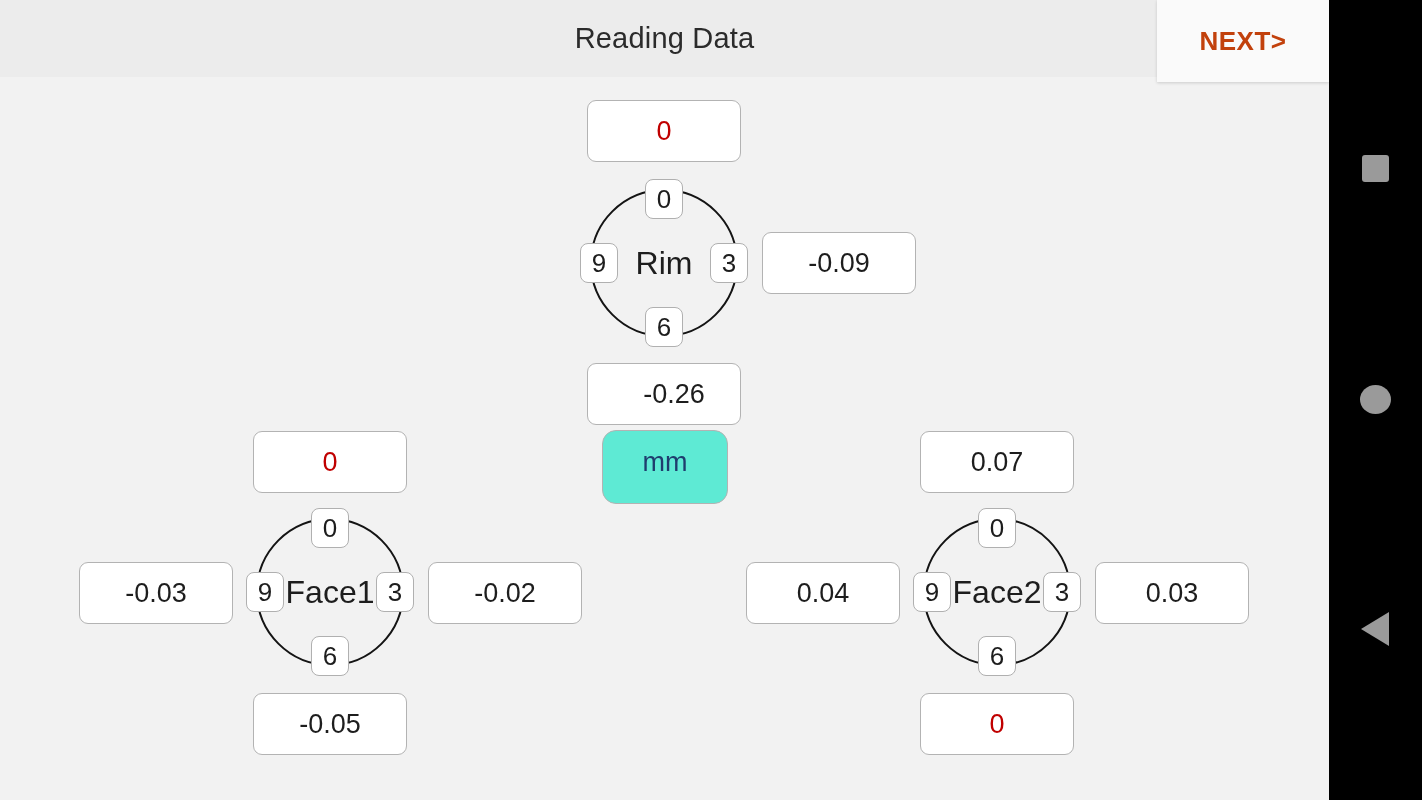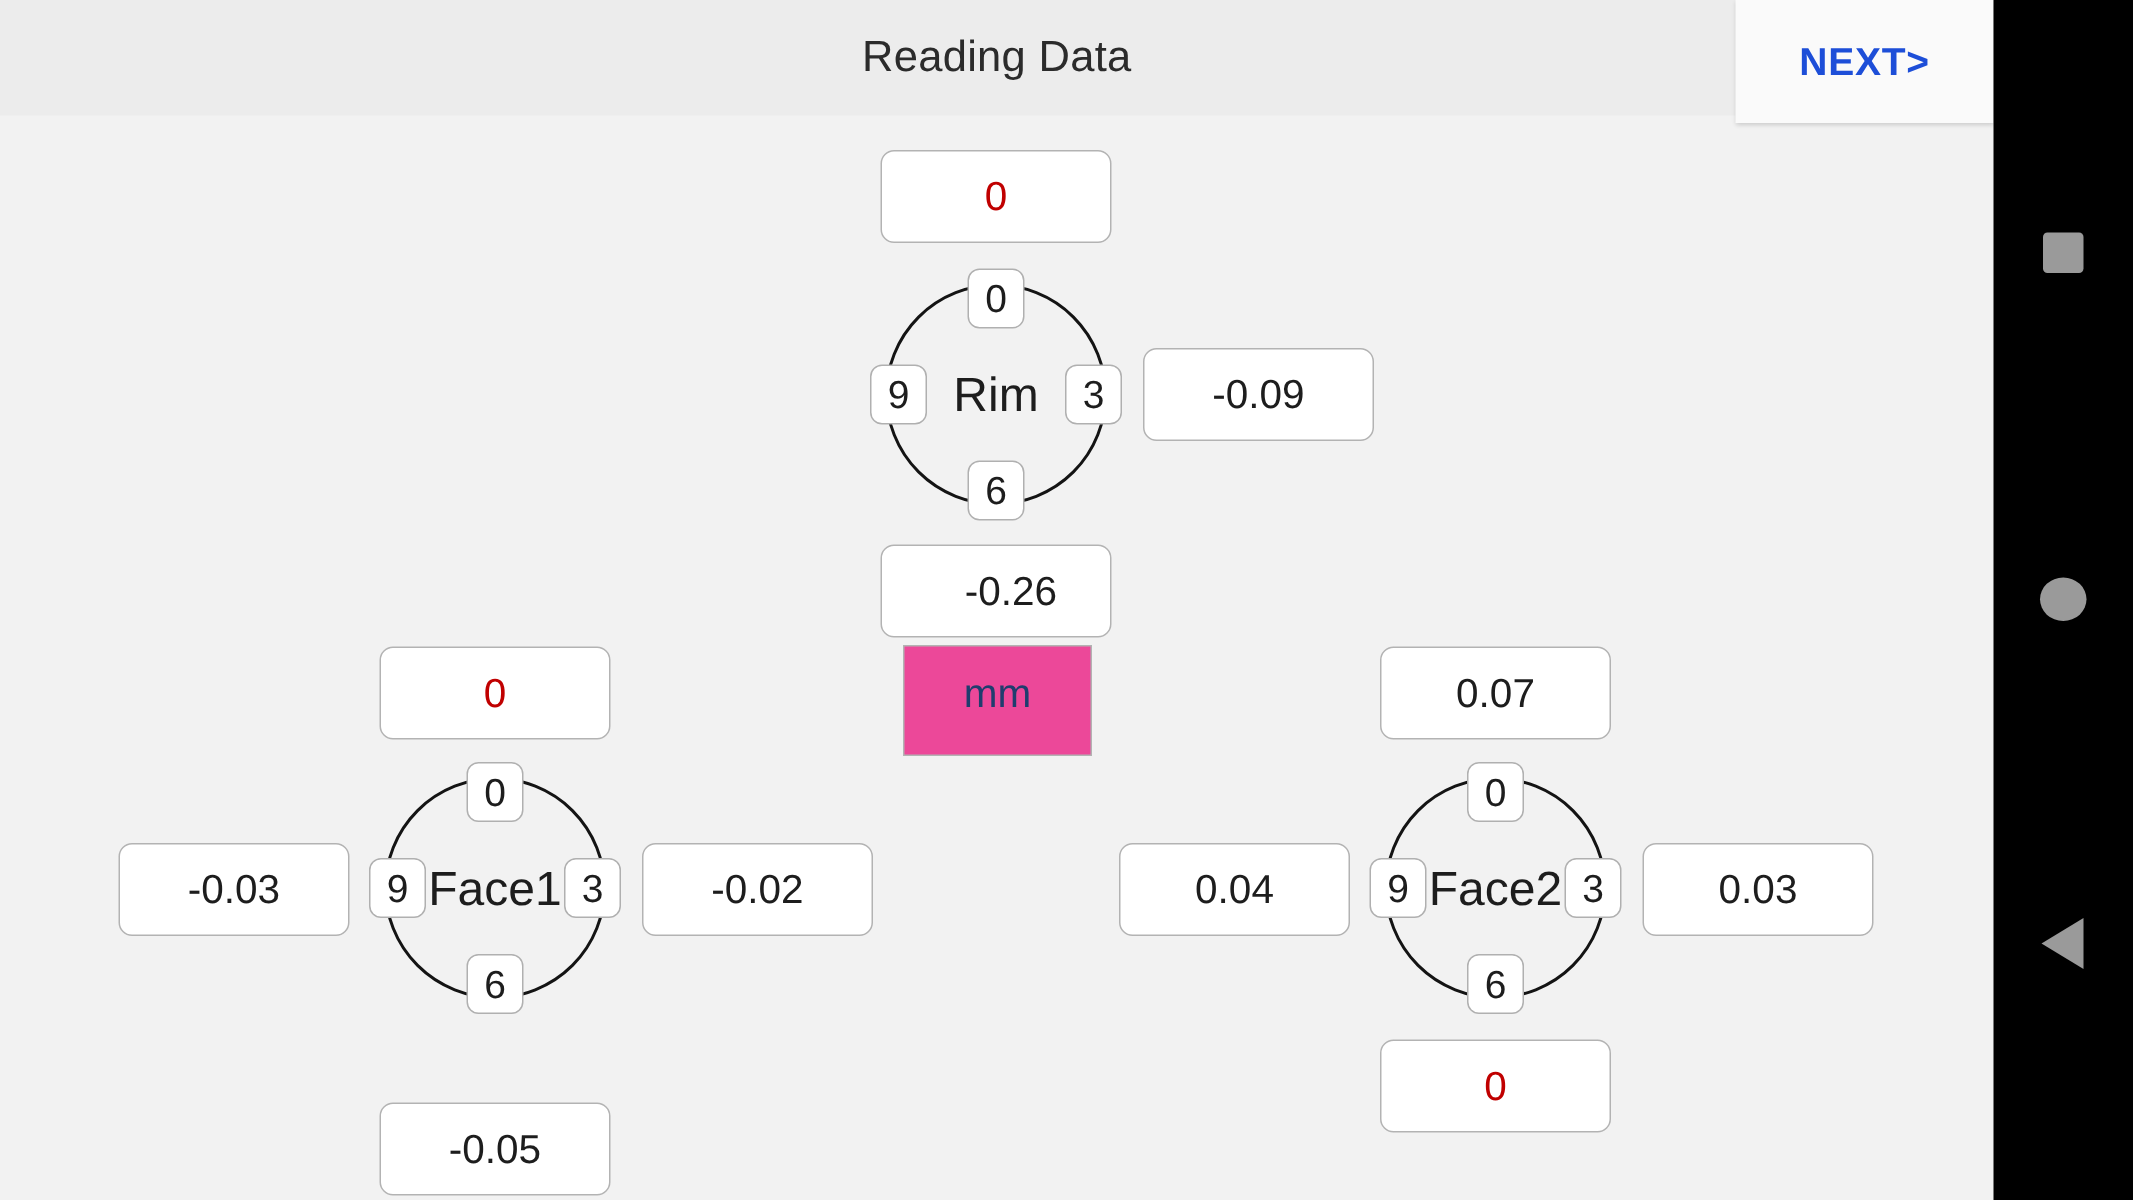--- a/index.html
+++ b/index.html
@@ -32,21 +32,21 @@
     letter-spacing: 0.2px;
   }
   .next-btn {
     position: absolute;
     left: 1157px; top: 0;
     width: 172px; height: 82px;
     background: #fafafa;
     display: flex; align-items: center; justify-content: center;
     font-size: 26px;
     font-weight: bold;
-    color: #1d4ed8;
+    color: #c2410c;
     letter-spacing: 0.5px;
     box-shadow: 0 1px 3px rgba(0,0,0,0.16);
     cursor: pointer;
   }
 
   
   .vbox {
     position: absolute;
     background: #ffffff;
     border: 1px solid #b3b3b3;
@@ -54,23 +54,23 @@
     display: flex; align-items: center; justify-content: center;
     font-size: 27px;
     color: #1d1d1d;
     width: 154px; height: 62px;
     cursor: pointer;
   }
   .vbox.red { color: #c00000; }
 
   .unit-box {
     position: absolute;
-    background: #ec4899;
+    background: #5eead4;
     border: 1px solid #b3b3b3;
-    border-radius: 0;
+    border-radius: 14px;
     display: flex; align-items: center; justify-content: center;
     width: 126px; height: 74px;
     font-size: 27px;
     color: #1f3d6e;
     cursor: pointer;
   }
   .unit-box span { display: block; transform: translateY(-5px); }
 
   
   .dial {
@@ -181,21 +181,21 @@
 
   <div class="dial" style="left:256px; top:518px;">
     <div class="dial-circle"></div>
     <div class="dial-label">Face1</div>
     <div class="tick t0">0</div>
     <div class="tick t3">3</div>
     <div class="tick t6">6</div>
     <div class="tick t9">9</div>
   </div>
 
-  <div class="vbox" style="left:253px; top:693px;margin-top:42px;">-0.05</div>
+  <div class="vbox" style="left:253px; top:693px;">-0.05</div>
 
   <div class="vbox" style="left:920px; top:431px;">0.07</div>
 
   <div class="vbox" style="left:746px; top:562px;">0.04</div>
 
   <div class="vbox" style="left:1095px; top:562px;">0.03</div>
 
   <div class="dial" style="left:923px; top:518px;">
     <div class="dial-circle"></div>
     <div class="dial-label">Face2</div>

